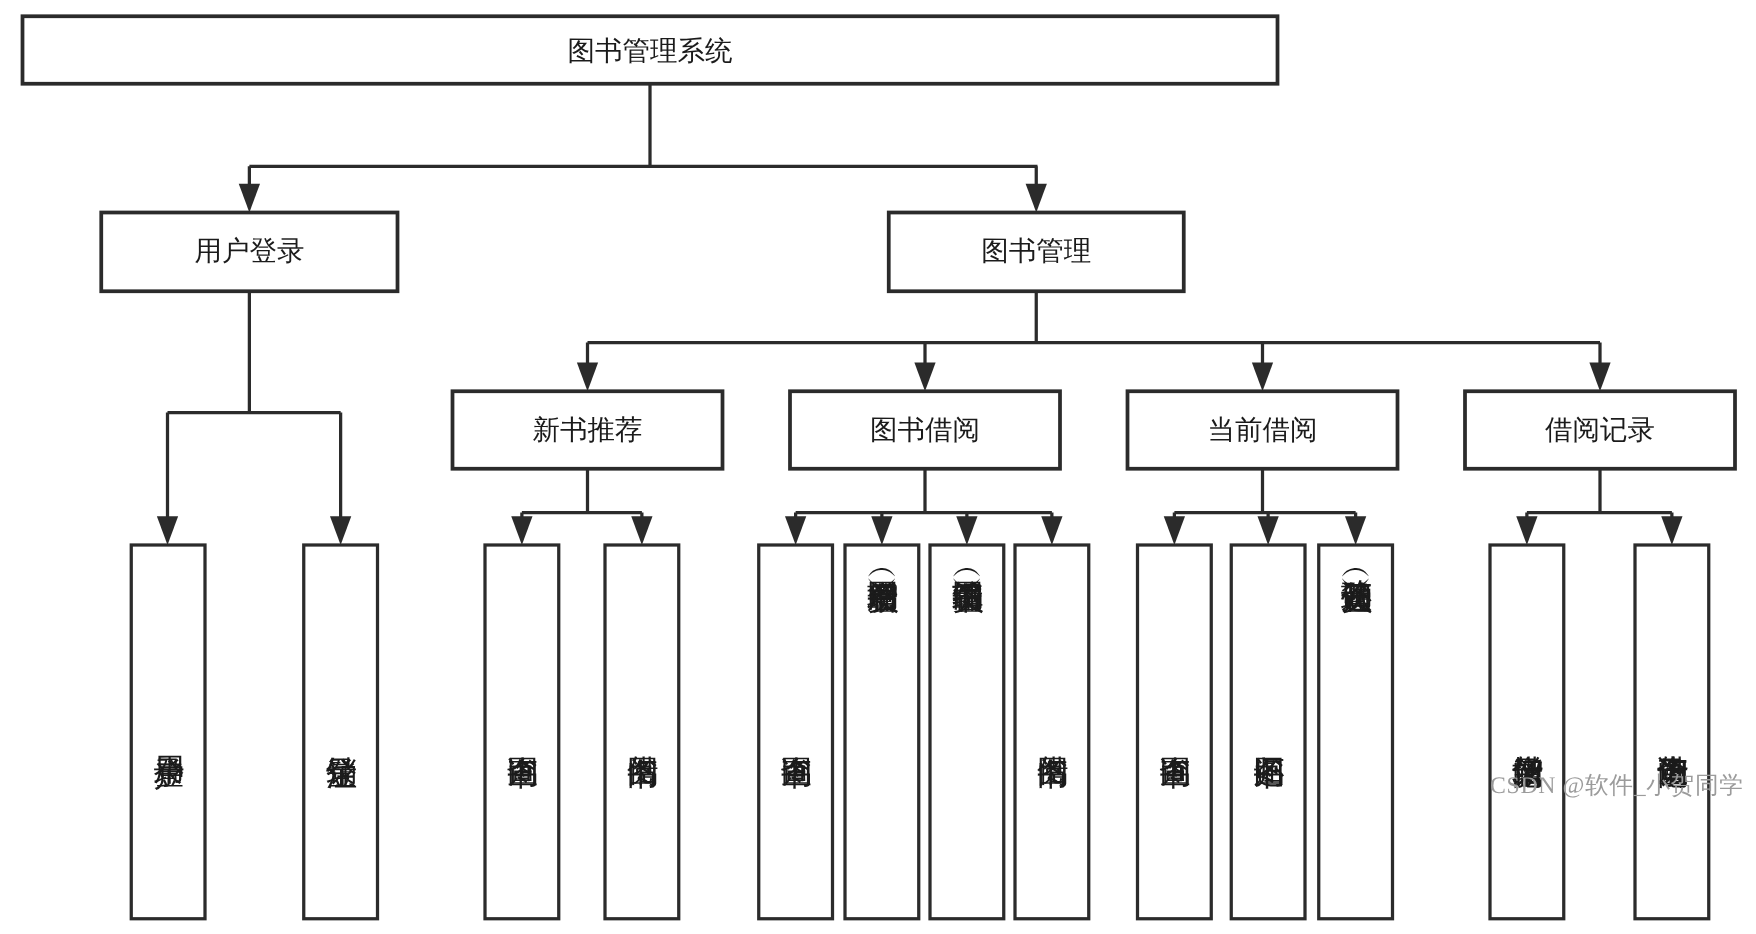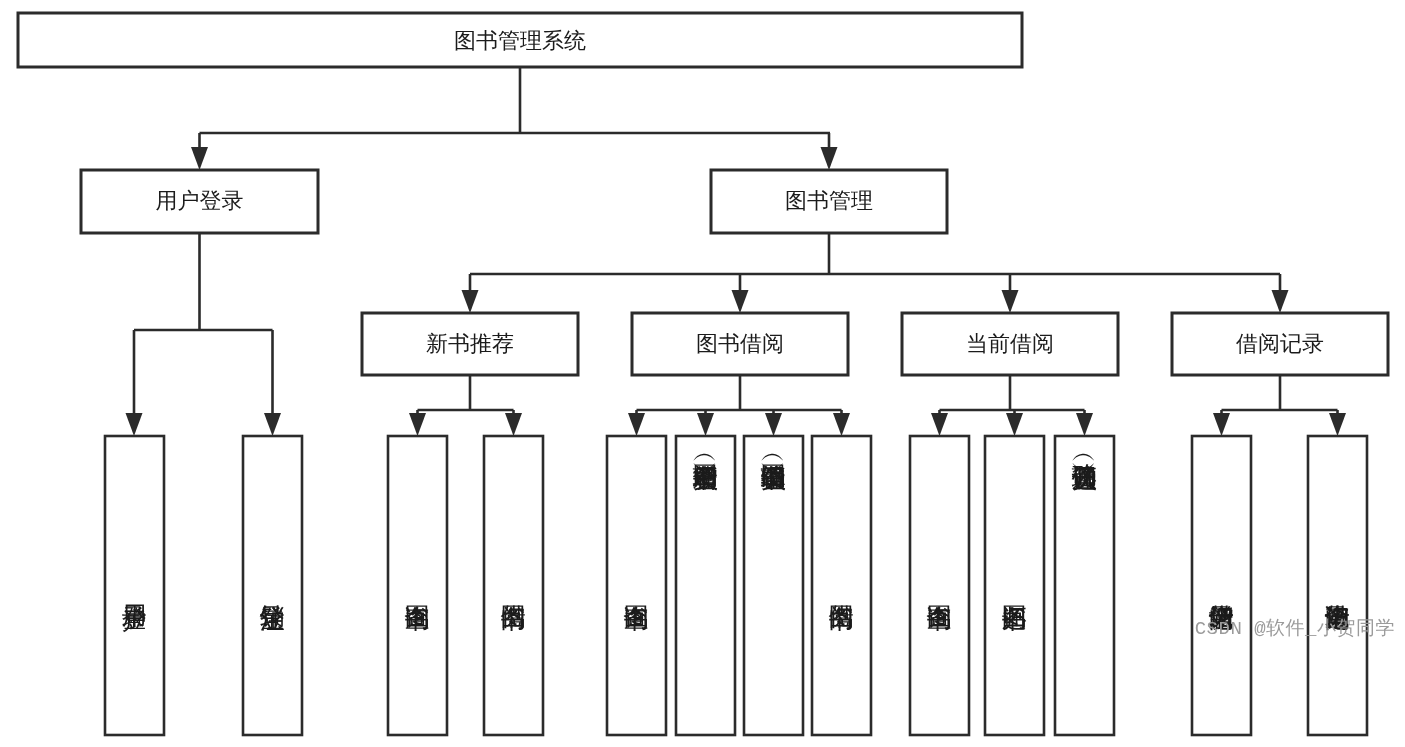--- a/index.html
+++ b/index.html
@@ -70,21 +70,21 @@
     justify-content: center;
     pointer-events: none;
   }
   .vlabel-wrap.centered {
     align-items: center;
   }
   .watermark {
     position: absolute;
     right: 10px;
     bottom: 6px;
-    font-family: Liberation Mono, monospace;
+    font-family: Liberation Serif, serif;
     font-size: 19px;
     color: #9b9b9b;
     letter-spacing: 0.5px;
     white-space: nowrap;
   }
 </style>
 </head>
 <body>
 
 <div id="diagram-root">

